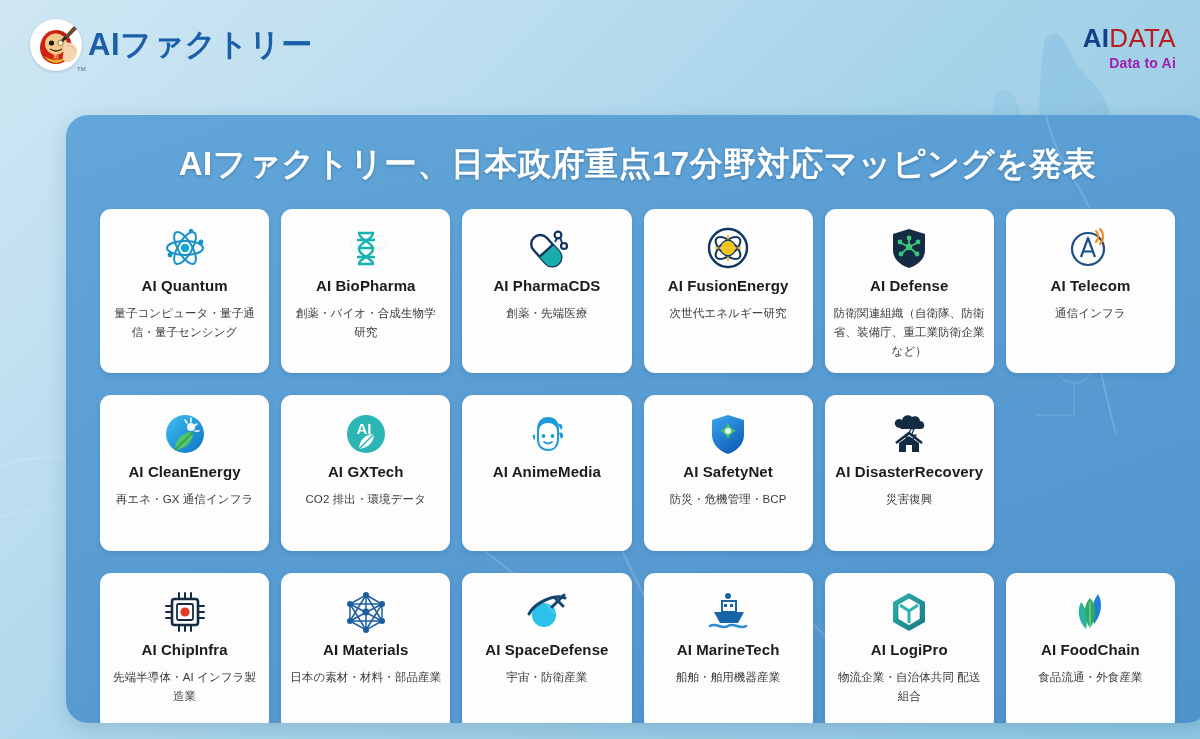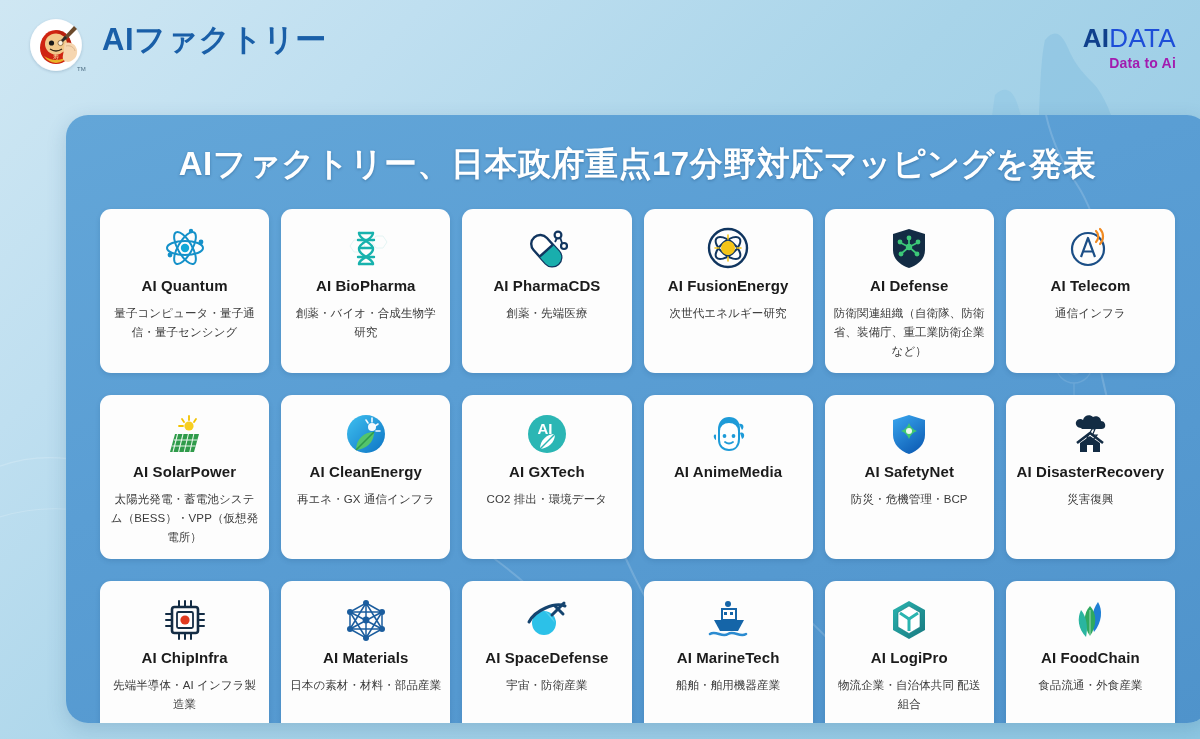--- a/index.html
+++ b/index.html
@@ -30,21 +30,21 @@
   .header {
     position: absolute;
     top: 0; left: 0; right: 0;
     height: 90px;
     display: flex;
     align-items: center;
     padding: 0 24px 0 30px;
     z-index: 5;
   }
 
-  .brand { display: flex; gap: 20px; }
+  .brand { display: flex; align-items: center; gap: 6px; }
 
   .daruma-logo {
     width: 52px; height: 52px;
     position: relative;
     border-radius: 50%;
     background: radial-gradient(circle at 38% 34%, #ffffff 0%, #f7f9fb 58%, #e8eef3 100%);
     box-shadow: 0 1px 3px rgba(0,40,80,.18);
     flex: 0 0 auto;
   }
   .daruma-logo svg { position: absolute; top: 0; left: 0; }
@@ -70,21 +70,21 @@
     line-height: 1;
     padding-top: 4px;
   }
   .corp-logo-main {
     font-size: 26px;
     font-weight: 700;
     letter-spacing: .3px;
     white-space: nowrap;
   }
   .corp-logo-main .ai { color: #10408c; }
-  .corp-logo-main .data { color: #1d4ed8; font-weight: 400; }
+  .corp-logo-main .data { color: #b91c1c; font-weight: 400; }
   .corp-logo-sub {
     font-size: 14px;
     font-weight: 700;
     color: #a21caf;
     margin-top: 5px;
     letter-spacing: .2px;
   }
 
   
   .panel {
@@ -366,37 +366,20 @@
             <path d="M32 18 C36 14 36 7 32 3"></path>
           </g>
         </svg>
       </div>
       <div class="card-title">AI Telecom</div>
       <div class="card-desc">通信インフラ</div>
     </div>
   </div>
 
   <div class="grid row-b">
-    <div class="card">
-      <div class="card-icon">
-        <svg width="44" height="44" viewBox="0 0 44 44" aria-hidden="true">
-          <g stroke="#f2c200" stroke-width="1.8" stroke-linecap="round">
-            <path d="M26 4 L26 8 M19 7 L21 10 M33 7 L31 10 M16 14 L20 14"></path>
-          </g>
-          <circle cx="26" cy="14" r="4.6" fill="#f7ce21"></circle>
-          <path d="M12 22 L36 22 L31 40 L7 40 Z" fill="#2f9b4a"></path>
-          <g stroke="#e8f6ea" stroke-width="1.1">
-            <path d="M14.6 22 L10 40 M20 22 L15.6 40 M25.4 22 L21.2 40 M30.8 22 L26.8 40"></path>
-            <path d="M10.9 28 L34.4 28 M9.2 34 L32.6 34"></path>
-          </g>
-        </svg>
-      </div>
-      <div class="card-title">AI SolarPower</div>
-      <div class="card-desc">太陽光発電・蓄電池システム（BESS）・VPP（仮想発電所）</div>
-    </div>
 
     <div class="card">
       <div class="card-icon">
         <svg width="44" height="44" viewBox="0 0 44 44" aria-hidden="true">
           <defs>
             <linearGradient id="ceGrad" x1="0" y1="0" x2="1" y2="1">
               <stop offset="0%" stop-color="#3fc0f0"></stop>
                 <stop offset="100%" stop-color="#0d74c4"></stop>
             </linearGradient>
           </defs>

